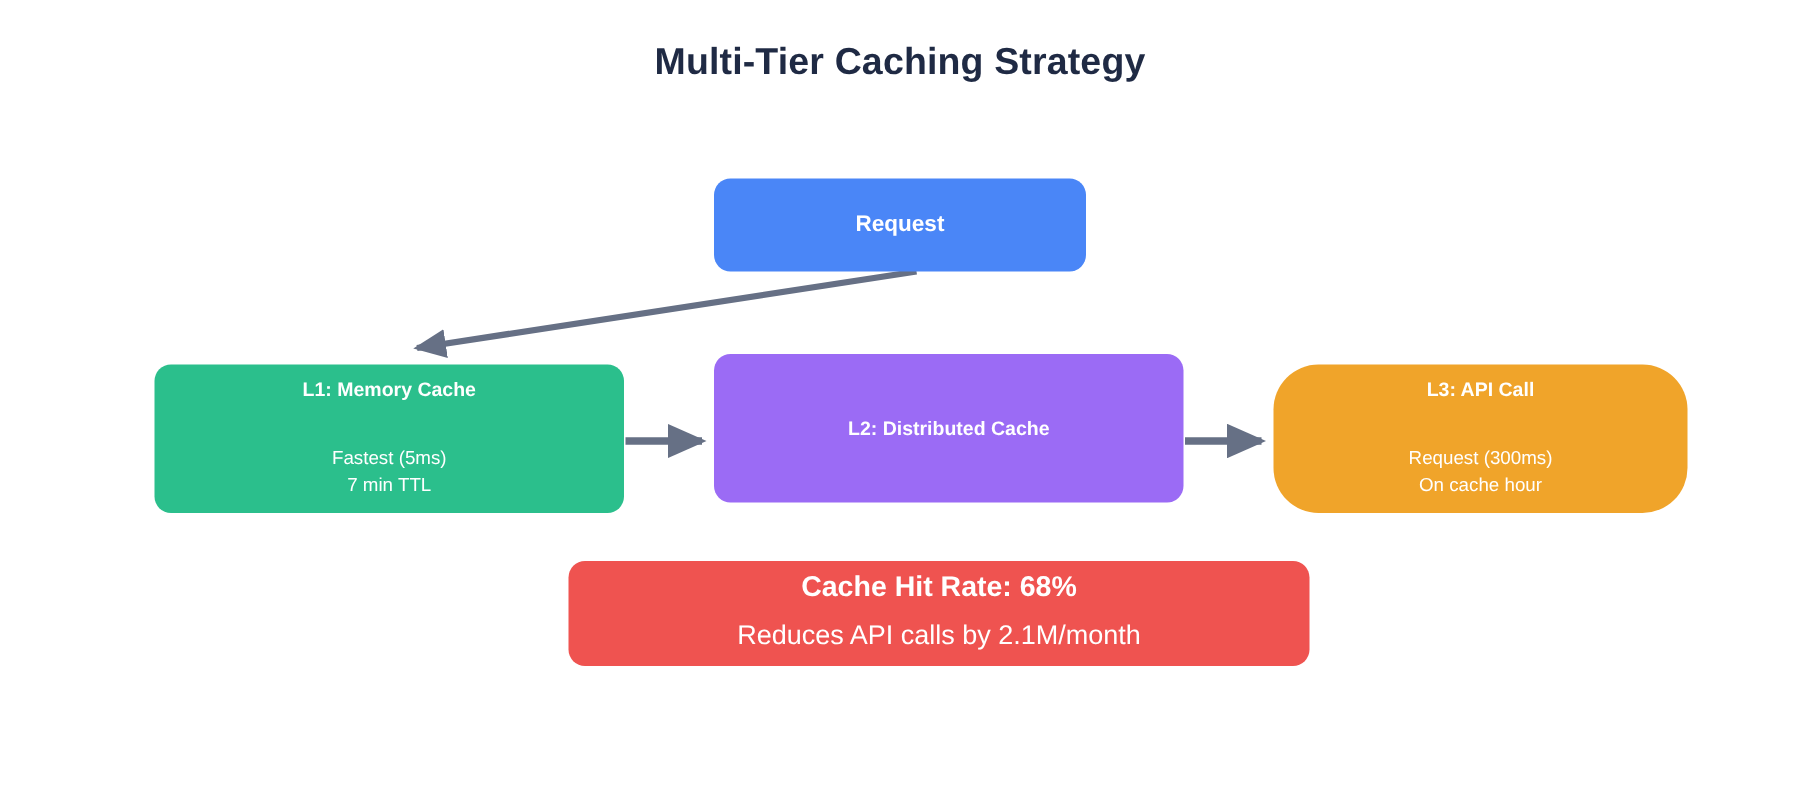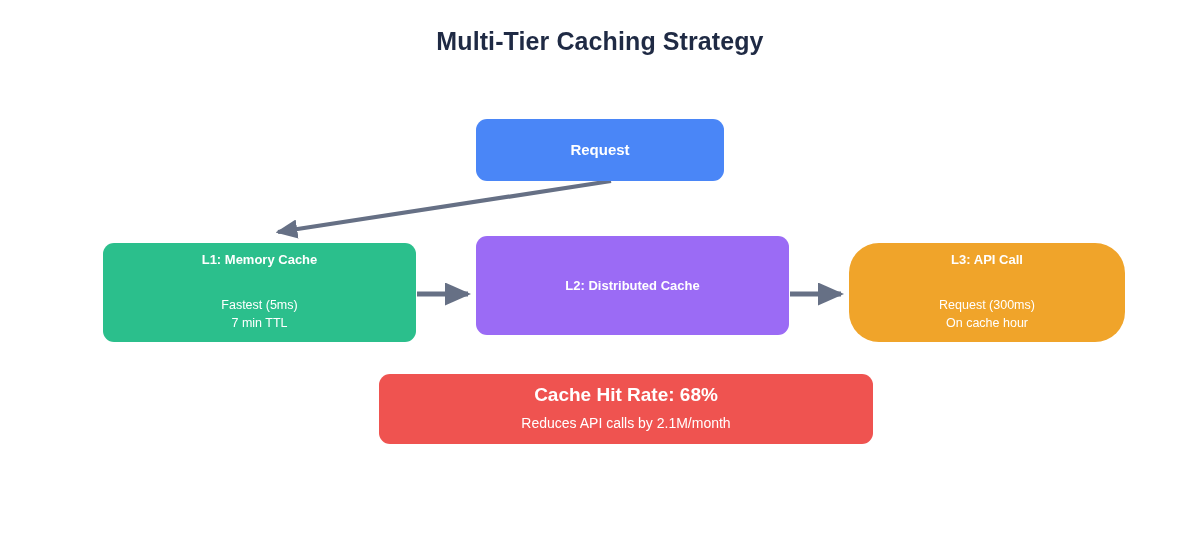--- a/index.html
+++ b/index.html
@@ -98,21 +98,21 @@
   
   #node-summary {
     left: 353px;
     top: 374px;
     width: 494px;
     height: 70px;
     background: #ef5350;
     margin-left: 26px;
   }
   #node-summary .node-title { font-size: 19px; }
-  #node-summary .node-sub { font-size: 14px; margin-top: 7px; }
+  #node-summary .node-sub { font-size: 18px; margin-top: 7px; }
 
   #edges {
     position: absolute;
     left: 0;
     top: 0;
     width: 1200px;
     height: 536px;
     pointer-events: none;
   }
 </style>

